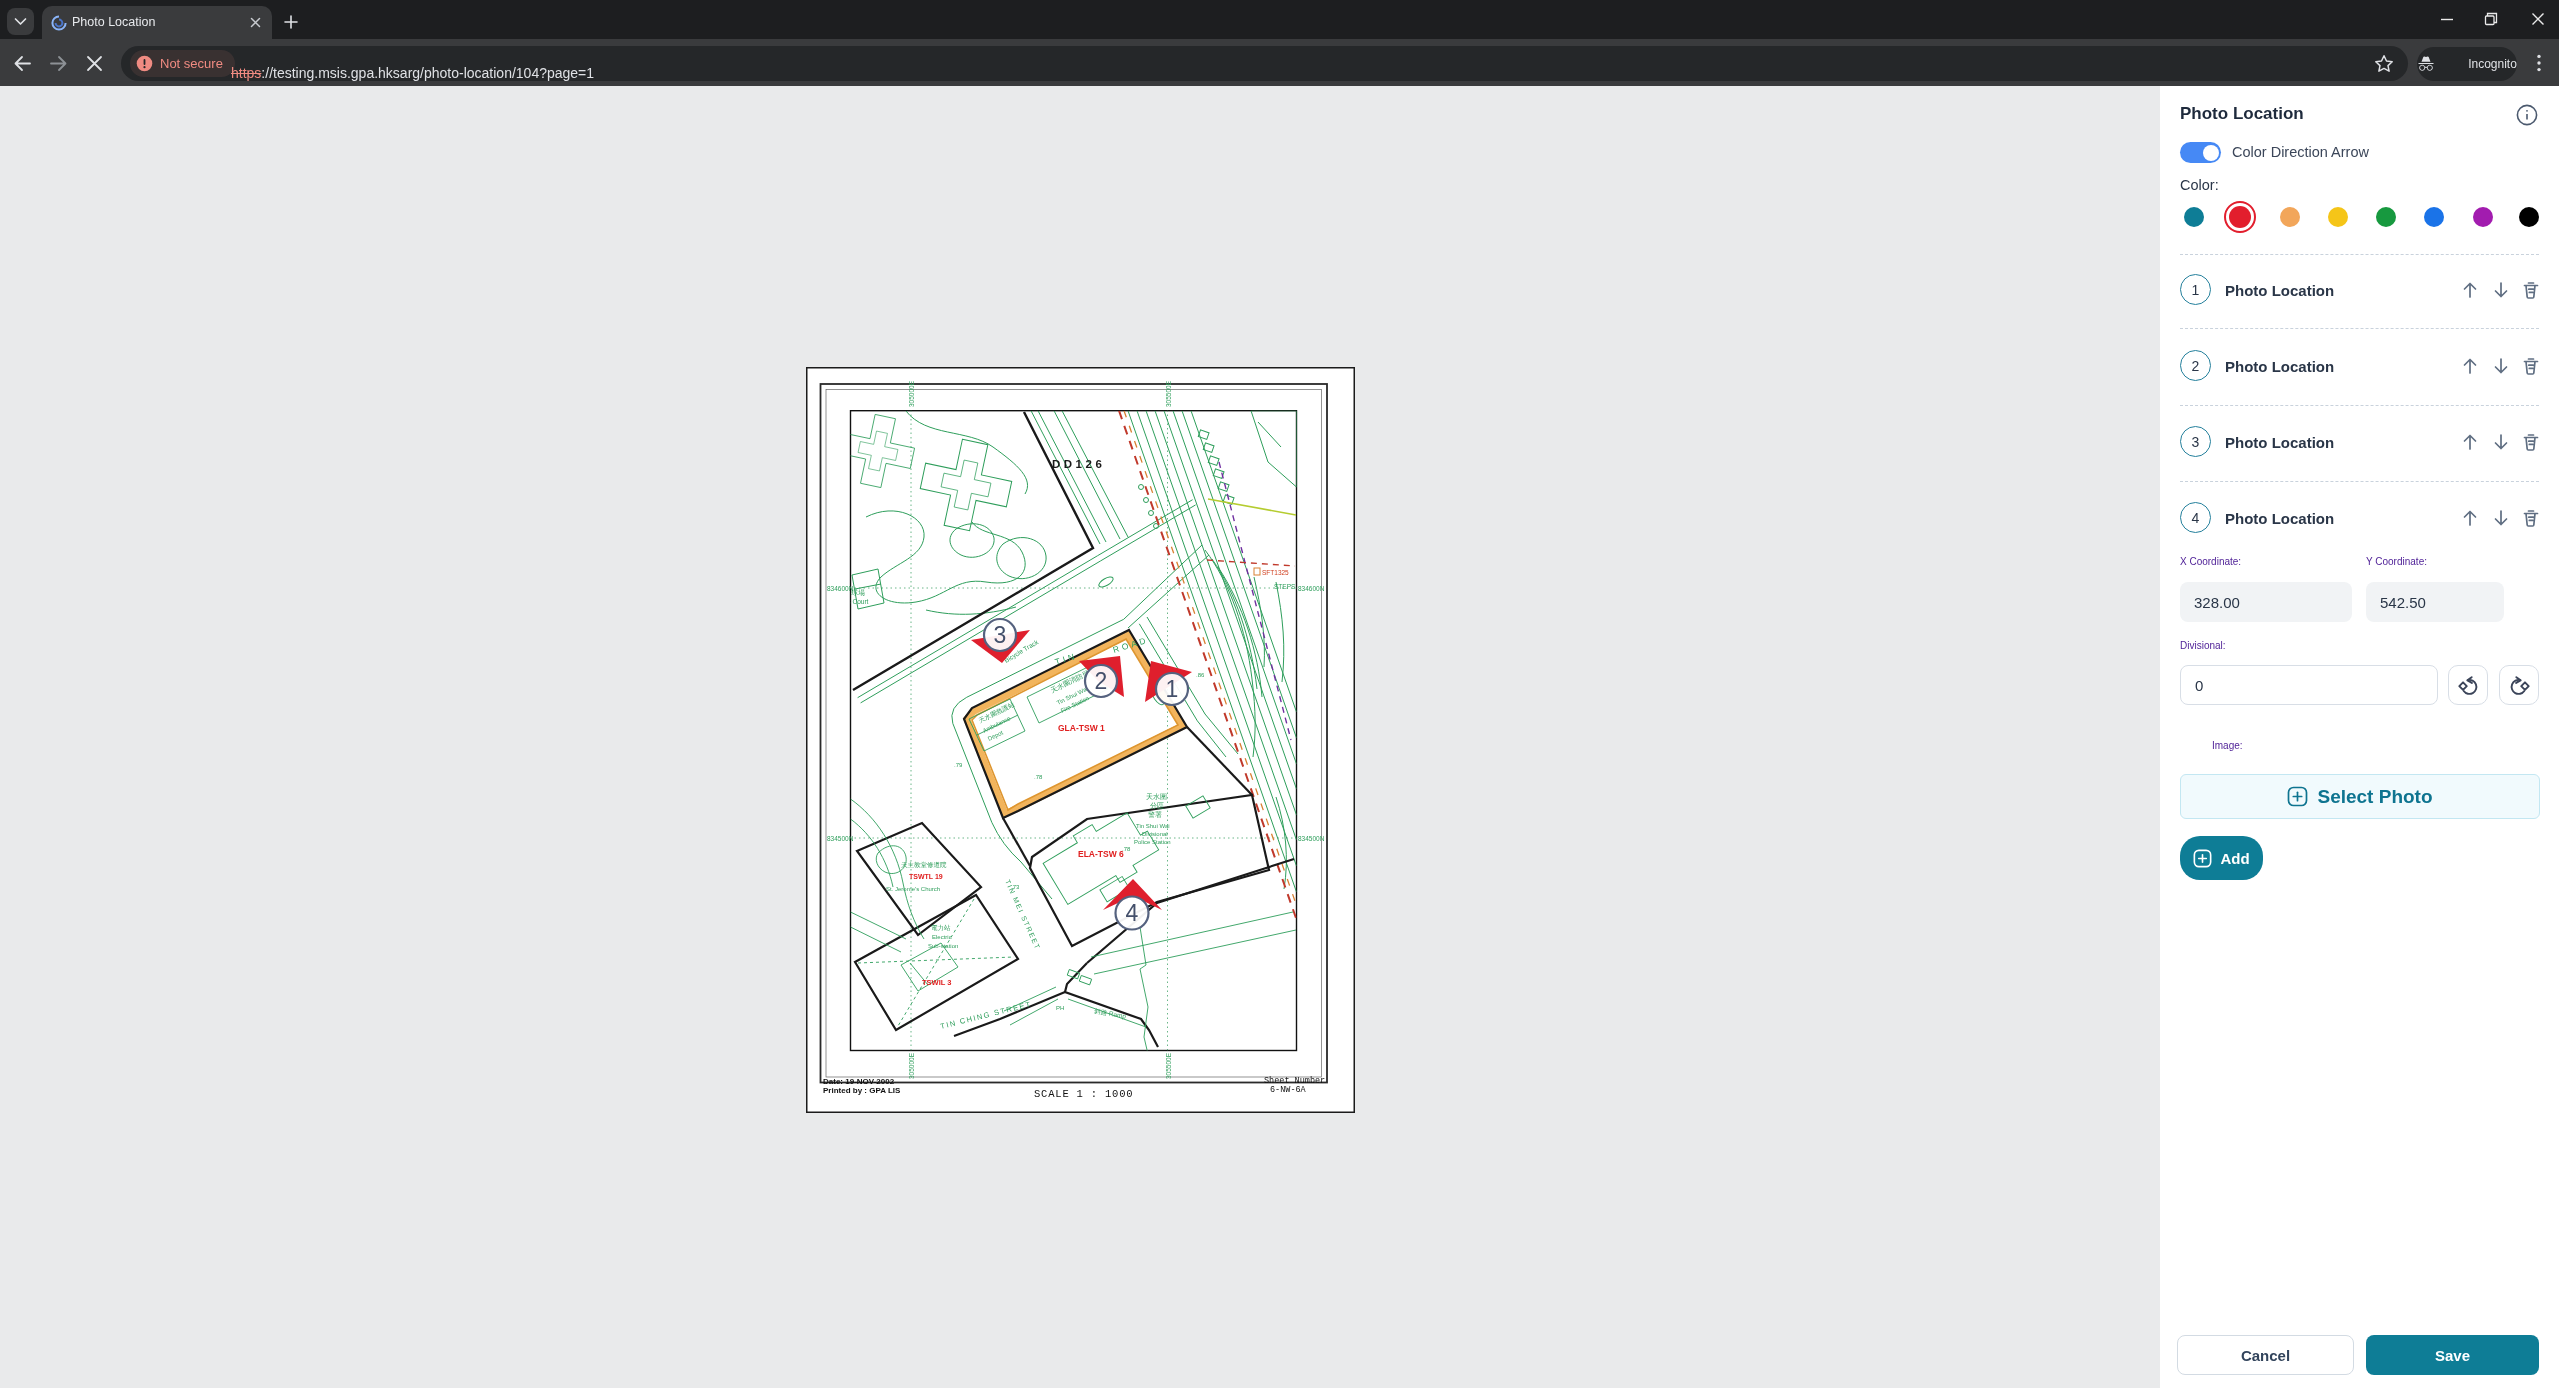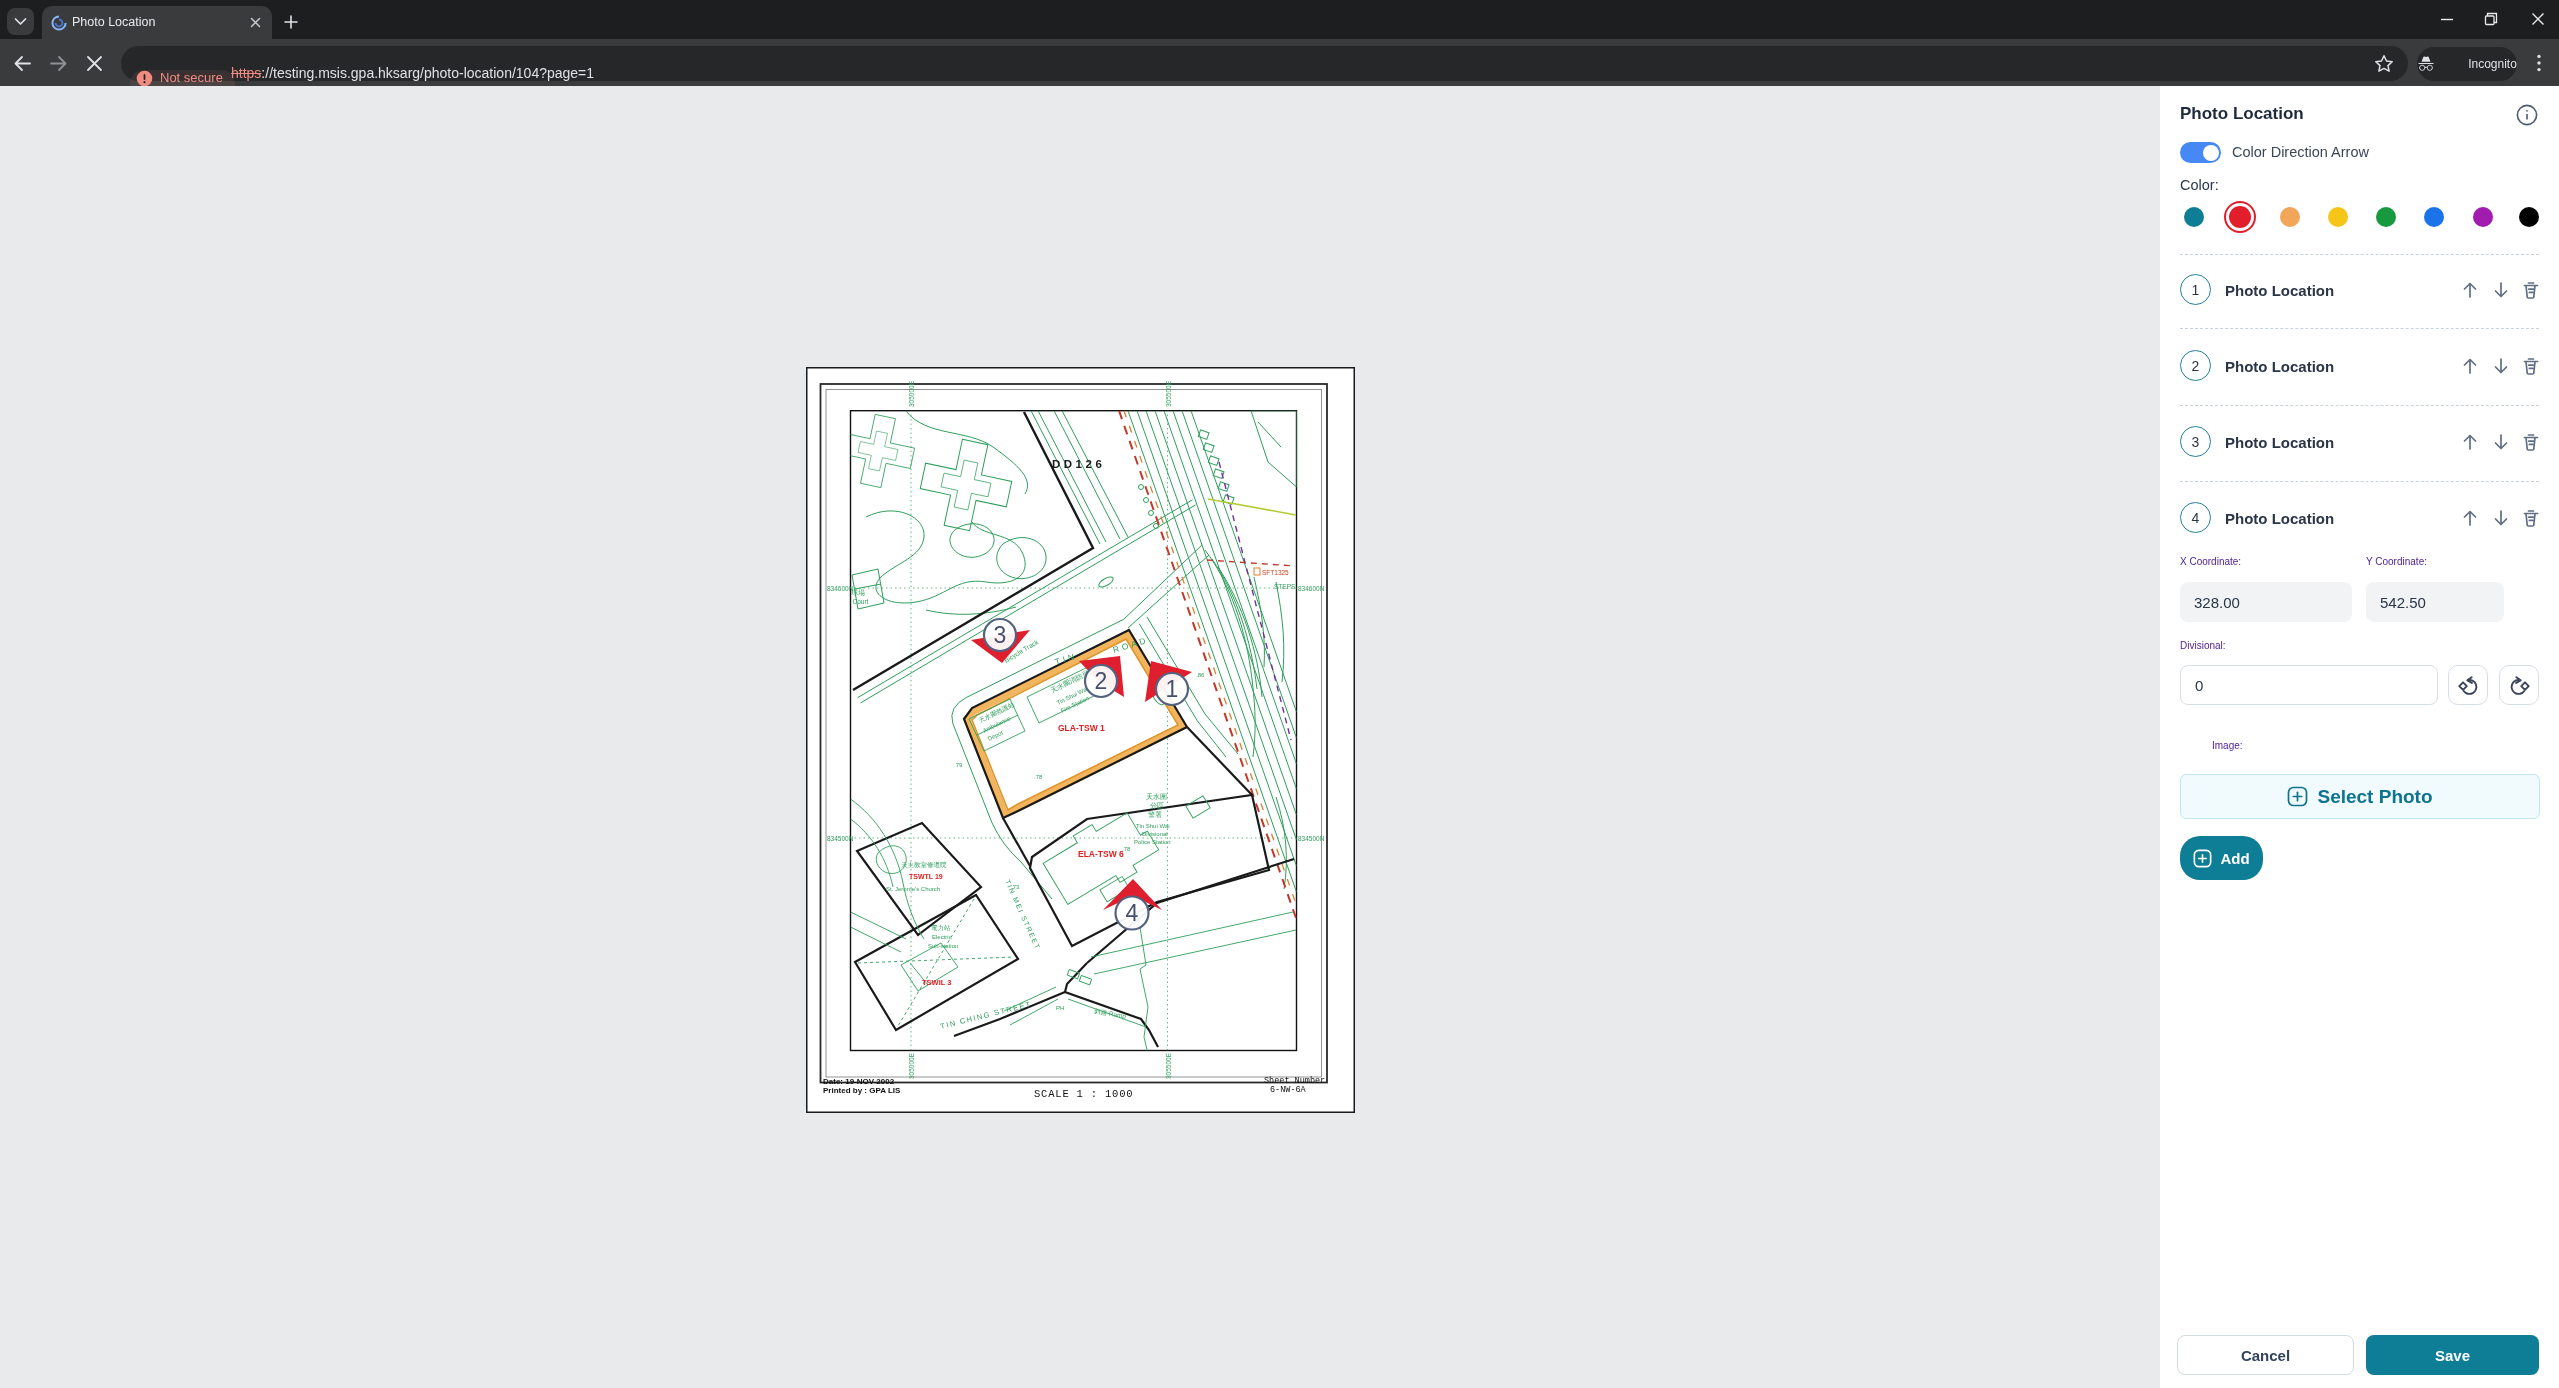--- a/index.html
+++ b/index.html
@@ -7,21 +7,21 @@
     font-family:"Liberation Sans", sans-serif; }
   .abs { position:absolute; }
   
   #titlebar { position:absolute; left:0; top:0; width:2559px; height:39px; background:#1d1e20; }
   #toolbar  { position:absolute; left:0; top:39px; width:2559px; height:47px; background:#3a3b3d; }
   #tab { position:absolute; left:42px; top:6px; width:230px; height:33px; background:#3a3b3d;
          border-radius:10px 10px 0 0; }
   #tabchev { position:absolute; left:7px; top:8px; width:27px; height:27px; border-radius:8px; background:#3a3b3d; }
   #pill { position:absolute; left:121px; top:46px; width:2287px; height:35px; border-radius:18px; background:#252729; }
   #chip { position:absolute; left:9px; top:4px; height:27px; border-radius:14px; background:rgba(240,139,130,0.10);
-          display:flex; padding:0 12px 0 6px; gap:7px;margin-top:20px; }
+          display:flex; align-items:center; padding:0 12px 0 6px; gap:7px; }
   #chip span { color:#f08b82; font-size:13px; }
   #url { position:absolute; left:110px; top:0; height:35px; display:flex; align-items:flex-end;
          font-size:14px; color:#dfe1e5; }
   #url .red { color:#f08b82; text-decoration:line-through; }
   
   #page { position:absolute; left:0; top:86px; width:2559px; height:1302px; background:#e9eaeb; }
   #panel { position:absolute; left:2160px; top:0px; width:399px; height:1302px; background:#ffffff; }
   .lbl { position:absolute; font-size:10px; color:#4c1d95; }
   .dash { position:absolute; left:20px; width:359px; border-top:1px dashed #c9d2dc; height:0; }
   .itemtxt { position:absolute; left:65px; font-size:15px; font-weight:700; color:#2a3648; }

